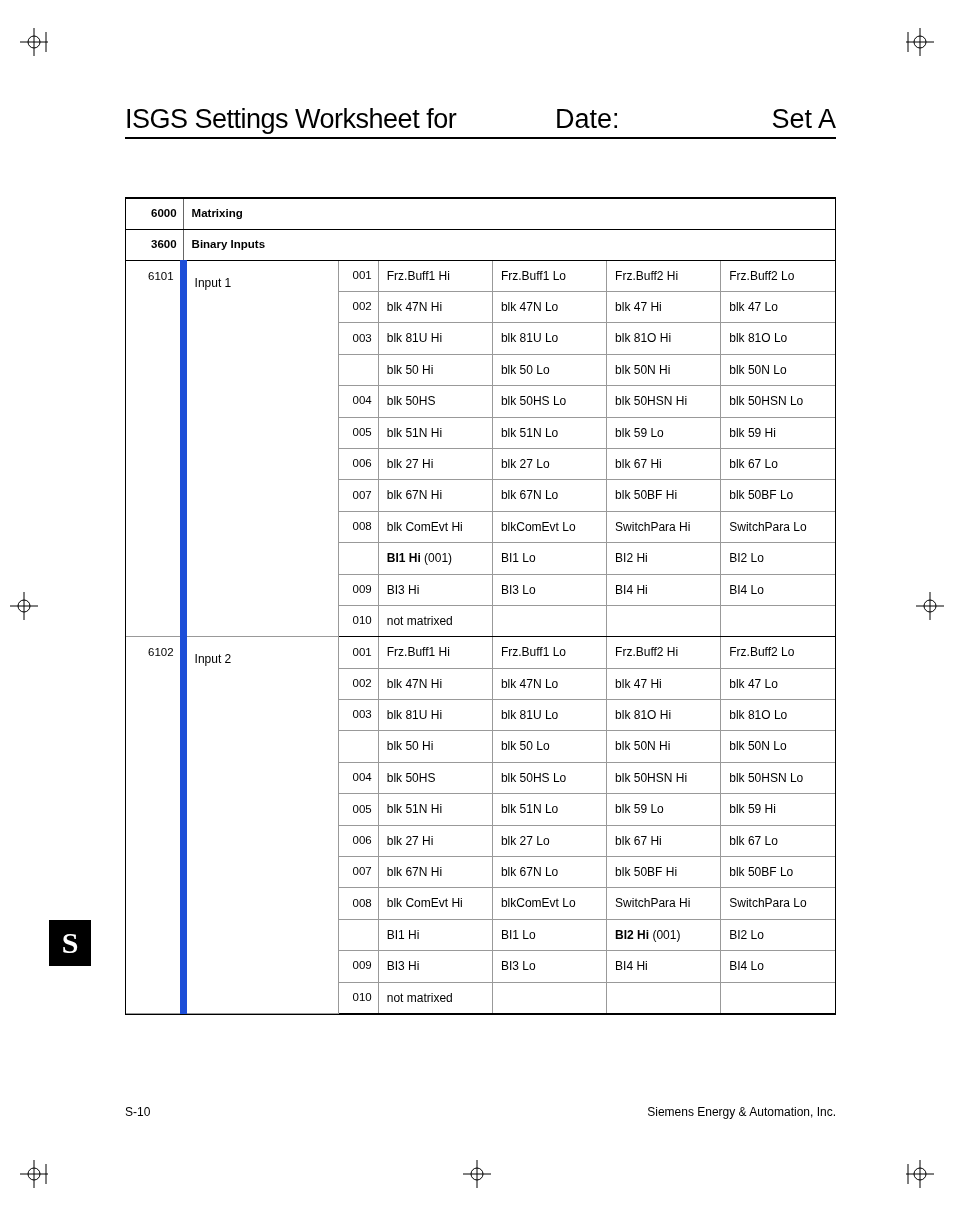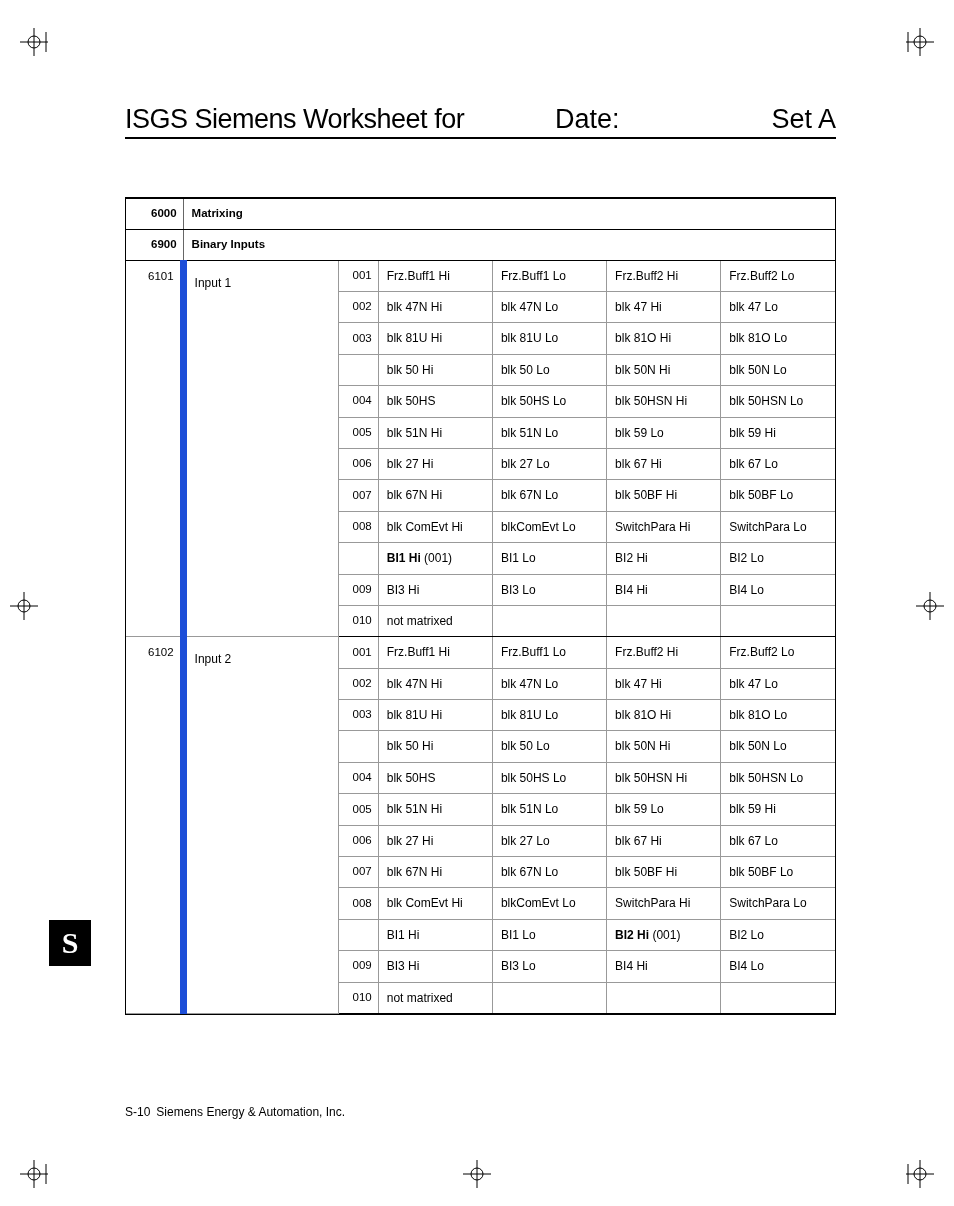--- a/index.html
+++ b/index.html
@@ -121,20 +121,21 @@
   span.suffix { font-weight: normal; }
 
   tr.group-end td { border-bottom: 1.5px solid #000; }
 
   .footer {
     position: absolute;
     left: 125px;
     right: 118px;
     top: 1105px;
     display: flex;
+    justify-content: space-between;
     font-size: 12px;
     gap: 6px;
   }
 
   .side-tab {
     position: absolute;
     left: 49px;
     top: 920px;
     width: 42px;
     height: 46px;
@@ -189,21 +190,21 @@
       <circle cx="14" cy="14" r="6" fill="none" stroke="#000" stroke-width="1"></circle>
       <line x1="0" y1="14" x2="28" y2="14" stroke="#000" stroke-width="1"></line>
       <line x1="14" y1="0" x2="14" y2="28" stroke="#000" stroke-width="1"></line>
     </svg></div>
 
 <div class="side-tab">S</div>
 
 <div class="page">
 
   <div class="header-row">
-    <div class="header-title">ISGS Siemens Worksheet for</div>
+    <div class="header-title">ISGS Settings Worksheet for</div>
     <div class="header-date">Date:</div>
     <div class="header-set">Set A</div>
   </div>
 
   <div class="table-wrap">
     <table id="settings-table">
       <colgroup>
         <col class="c-code">
           <col class="c-name">
           <col class="c-sub">
@@ -211,21 +212,21 @@
           <col class="c-opt">
           <col class="c-opt">
           <col class="c-opt">
       </colgroup>
       <tbody id="tbody">
           <tr class="section-row first">
             <td class="section-code">6000</td>
             <td class="section-name last-col" colspan="6">Matrixing</td>
           </tr>
           <tr class="section-row">
-            <td class="section-code">6900</td>
+            <td class="section-code">3600</td>
             <td class="section-name last-col" colspan="6">Binary Inputs</td>
           </tr>
           <tr>
             <td class="row-code" rowspan="12">6101</td>
             <td class="row-name" rowspan="12">Input 1</td>
             <td class="sub-code">001</td>
             <td class="opt">Frz.Buff1 Hi</td>
             <td class="opt">Frz.Buff1 Lo</td>
             <td class="opt">Frz.Buff2 Hi</td>
             <td class="opt last-col">Frz.Buff2 Lo</td>

